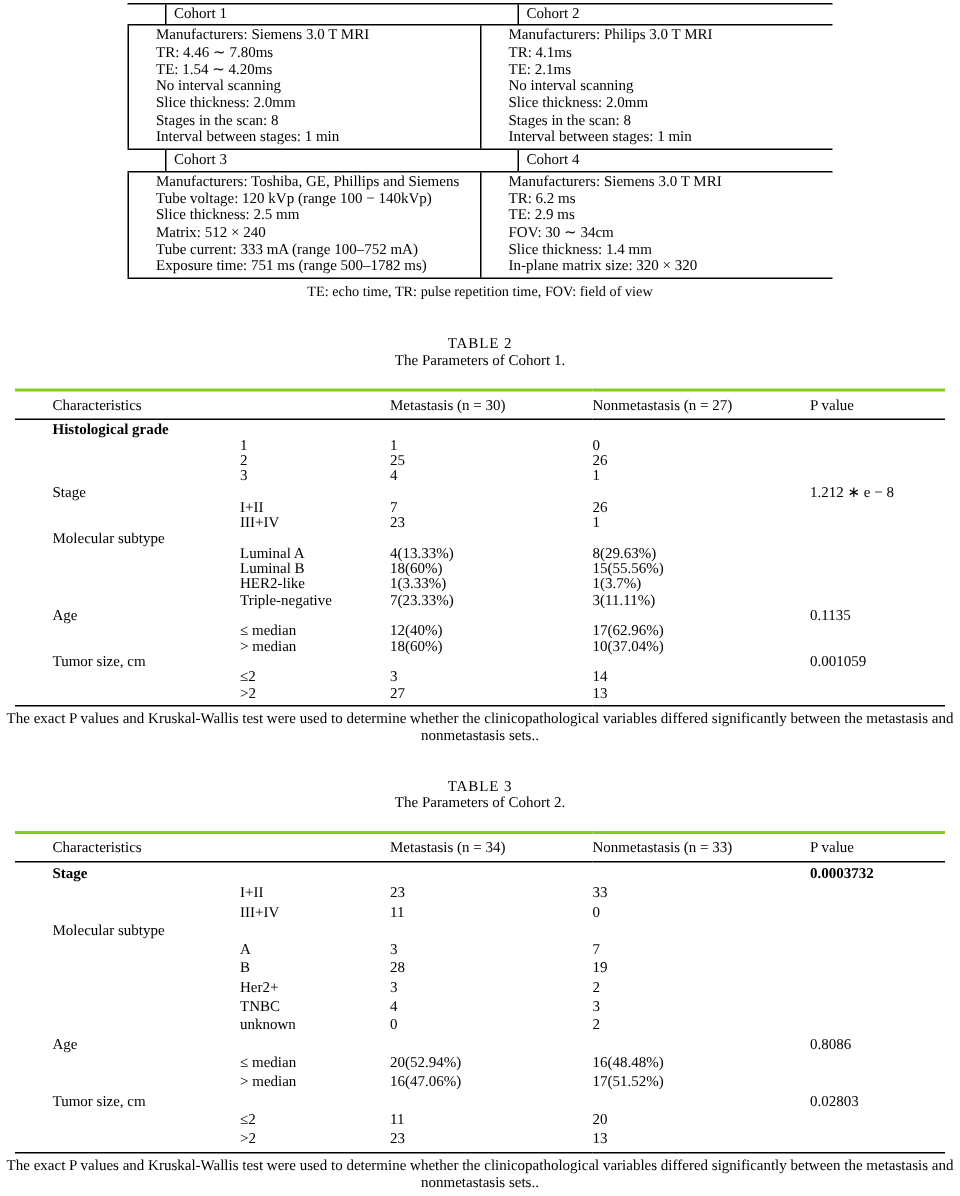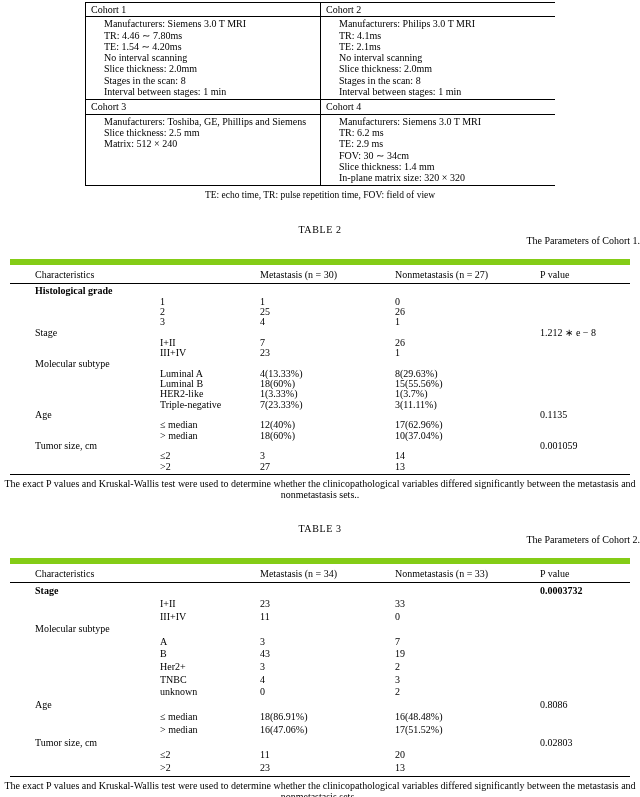--- a/index.html
+++ b/index.html
@@ -7,31 +7,31 @@
   body {
     width:640px; height:797px; overflow:hidden; position:relative;
     color:#000; font-family:"Liberation Serif", serif;
   }
   .page { width:640px; height:797px; overflow:hidden; }
 
   
   .cohort-table { margin:2px 0 0 85px; width:470px; border-top:1px solid #000; }
   .ct-row { display:grid; grid-template-columns:235px 235px; border-bottom:1px solid #000; }
   .ct-cell { border-left:1px solid #000; padding:1px 4px 2px 5px; font-size:10px; line-height:11.3px; }
-  .ct-head .ct-cell { padding-top:1px; padding-bottom:1px; }
+  .ct-head .ct-cell { padding-top:1px; padding-bottom:1px;margin-left:25px; }
   .param-line { white-space:nowrap;margin-left:13px; }
 
   .small-caption { text-align:center; font-size:9.5px; margin-top:4px; line-height:11px; }
 
   
   .table-label { text-align:center; font-size:10px; margin-top:23px; letter-spacing:0.6px; }
-  .table-caption { text-align:right; font-size:10px; line-height:11px; }
+  .table-caption { text-align:center; font-size:10px; line-height:11px; }
   table.params {
     width:620px; margin:13px 10px 0 10px; border-collapse:collapse; table-layout:fixed;
-    border-top:6px solid #84cc16; border-bottom:1px solid #000; font-size:10px;
+    border-top:2px solid #84cc16; border-bottom:1px solid #000; font-size:10px;
   }
   table.params col.w0 { width:150px; }
   table.params col.w1 { width:100px; }
   table.params col.w2 { width:135px; }
   table.params col.w3 { width:145px; }
   table.params col.w4 { width:90px; }
   table.params th, table.params td {
     font-weight:normal; text-align:left; vertical-align:top; padding:0;
     white-space:nowrap; overflow:hidden;
   }
@@ -74,22 +74,25 @@
           <div class="param-line">Interval between stages: 1 min</div>
         </div>
     </div>
     <div class="ct-row ct-head">
       <div class="ct-cell">Cohort 3</div>
       <div class="ct-cell">Cohort 4</div>
     </div>
     <div class="ct-row">
       <div class="ct-cell">
           <div class="param-line">Manufacturers: Toshiba, GE, Phillips and Siemens</div>
+          <div class="param-line">Tube voltage: 120 kVp (range 100 − 140kVp)</div>
           <div class="param-line">Slice thickness: 2.5 mm</div>
           <div class="param-line">Matrix: 512 × 240</div>
+          <div class="param-line">Tube current: 333 mA (range 100–752 mA)</div>
+          <div class="param-line">Exposure time: 751 ms (range 500–1782 ms)</div>
         </div>
       <div class="ct-cell">
           <div class="param-line">Manufacturers: Siemens 3.0 T MRI</div>
           <div class="param-line">TR: 6.2 ms</div>
           <div class="param-line">TE: 2.9 ms</div>
           <div class="param-line">FOV: 30 ∼ 34cm</div>
           <div class="param-line">Slice thickness: 1.4 mm</div>
           <div class="param-line">In-plane matrix size: 320 × 320</div>
         </div>
     </div>
@@ -297,21 +300,21 @@
         <tr>
           <td class="c0"></td>
           <td class="c1">A</td>
           <td class="c2">3</td>
           <td class="c3">7</td>
           <td class="c4"></td>
         </tr>
         <tr>
           <td class="c0"></td>
           <td class="c1">B</td>
-          <td class="c2">43</td>
+          <td class="c2">28</td>
           <td class="c3">19</td>
           <td class="c4"></td>
         </tr>
         <tr>
           <td class="c0"></td>
           <td class="c1">Her2+</td>
           <td class="c2">3</td>
           <td class="c3">2</td>
           <td class="c4"></td>
         </tr>
@@ -332,21 +335,21 @@
         <tr>
           <td class="c0">Age</td>
           <td class="c1"></td>
           <td class="c2"></td>
           <td class="c3"></td>
           <td class="c4">0.8086</td>
         </tr>
         <tr>
           <td class="c0"></td>
           <td class="c1">≤ median</td>
-          <td class="c2">18(86.91%)</td>
+          <td class="c2">20(52.94%)</td>
           <td class="c3">16(48.48%)</td>
           <td class="c4"></td>
         </tr>
         <tr>
           <td class="c0"></td>
           <td class="c1">&gt; median</td>
           <td class="c2">16(47.06%)</td>
           <td class="c3">17(51.52%)</td>
           <td class="c4"></td>
         </tr>

